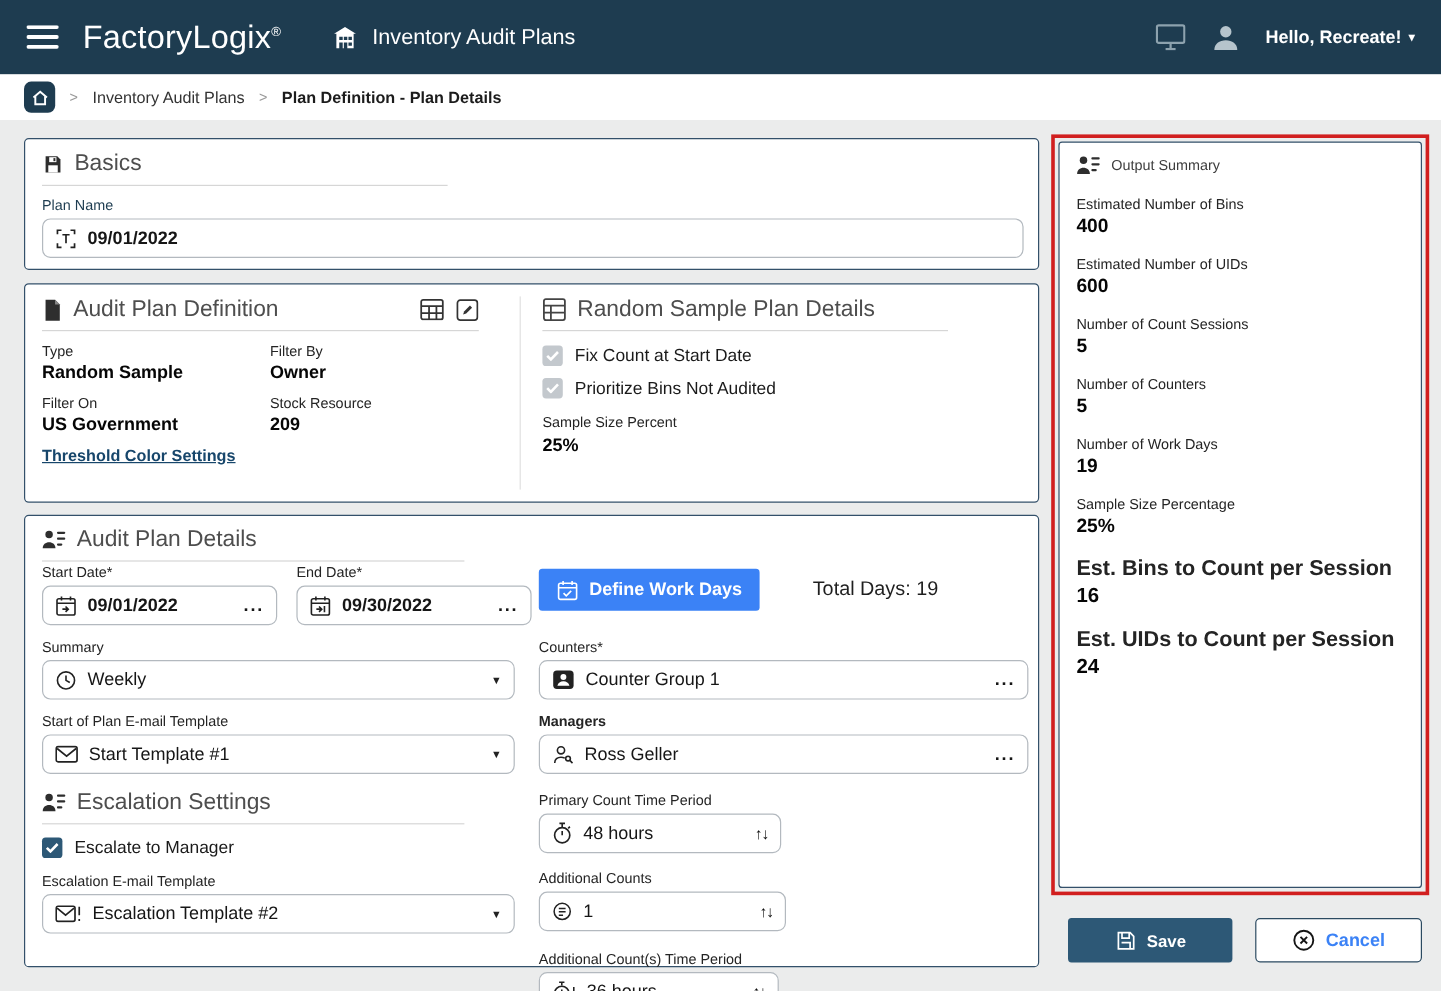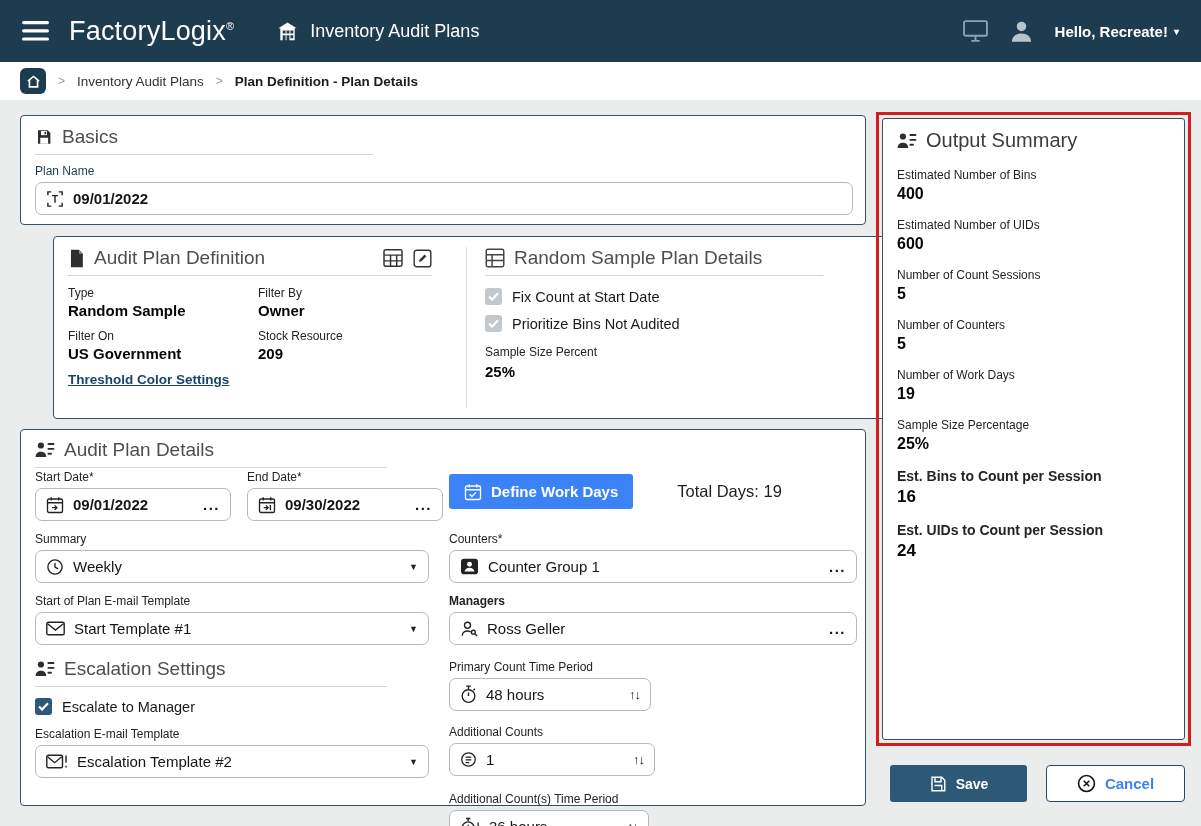--- a/index.html
+++ b/index.html
@@ -58,21 +58,21 @@
   .cb.active { background:#2d5876; cursor:pointer; }
   .cb-row { display:flex; align-items:center; gap:10px; font-size:14.5px; color:#1a1a1a; }
 
   
   .basics { left:20px; top:115px; width:846px; height:110px; padding:10px 14px; }
   .basics .sec-head { width:338px; }
   .basics .lbl { margin-top:9px; color:#1d3c50; }
   .basics .field { width:818px; margin-top:2px; }
 
   
-  .definition { left:20px; top:236px; width:846px; height:183px; padding:10px 14px; display:flex;margin-left:33px; }
+  .definition { left:20px; top:236px; width:846px; height:183px; padding:10px 14px; display:flex; }
   .def-left { width:398px; }
   .def-left .sec-head { width:364px; }
   .def-grid { display:grid; grid-template-columns:182px 1fr; column-gap:8px; row-gap:9px; margin-top:10px; }
   .def-cell .lbl { margin-bottom:2px; }
   .def-link-cell { display:flex; align-items:flex-end; padding-bottom:2px; }
   .def-right { flex:1; border-left:1px solid #e0e0e0; padding-left:18px; }
   .def-right .sec-head { width:338px; }
   .def-right .cb-row { margin-top:12px; }
   .def-right .cb-row + .cb-row { margin-top:10px; }
   .sample-size { margin-top:13px; }
@@ -98,26 +98,26 @@
   .g-primary { left:428px; top:230px; width:202px; }
   .g-additional { left:428px; top:295px; display:flex; gap:16px;flex-direction:column; }
   .agroup1 { width:206px; }
   .agroup2 { width:200px; }
 
   
   .highlight-box { position:absolute; left:876px; top:112px; width:315px; height:634px;
     border:3px solid #d11f1f; padding:3px; }
   .output-card { width:100%; height:100%; background:#fff; border:1px solid #33506a;
     border-radius:3px; padding:10px 14px; }
-  .output-card .sec-head { border-bottom:none; padding-bottom:0; font-size:20px; color:#3d3d3d; }
+  .output-card .sec-head { border-bottom:none; padding-bottom:0; font-size:12px; color:#3d3d3d; }
   .out-items { margin-top:16px; }
   .out-item { margin-bottom:15px; }
   .out-item .lbl { margin-bottom:3px; }
   .out-item .val { font-size:16px; }
-  .out-item.big .lbl { font-weight:bold; font-size:14px; }
+  .out-item.big .lbl { font-weight:bold; font-size:18px; }
   .out-item.big .val { font-size:17px; }
 
   
   .save-btn { position:absolute; left:890px; top:765px; width:137px; height:37px;
     background:#2d5876; color:#fff; border:none; border-radius:3px; font-size:14px; font-weight:bold;
     display:flex; align-items:center; justify-content:center; gap:9px; cursor:pointer;
     font-family:"Liberation Sans",sans-serif; }
   .cancel-btn { position:absolute; left:1046px; top:765px; width:139px; height:37px;
     background:#fff; color:#3b82f6; border:1.5px solid #2b4a61; border-radius:4px; font-size:15px;
     font-weight:bold; display:flex; align-items:center; justify-content:center; gap:9px; cursor:pointer;

